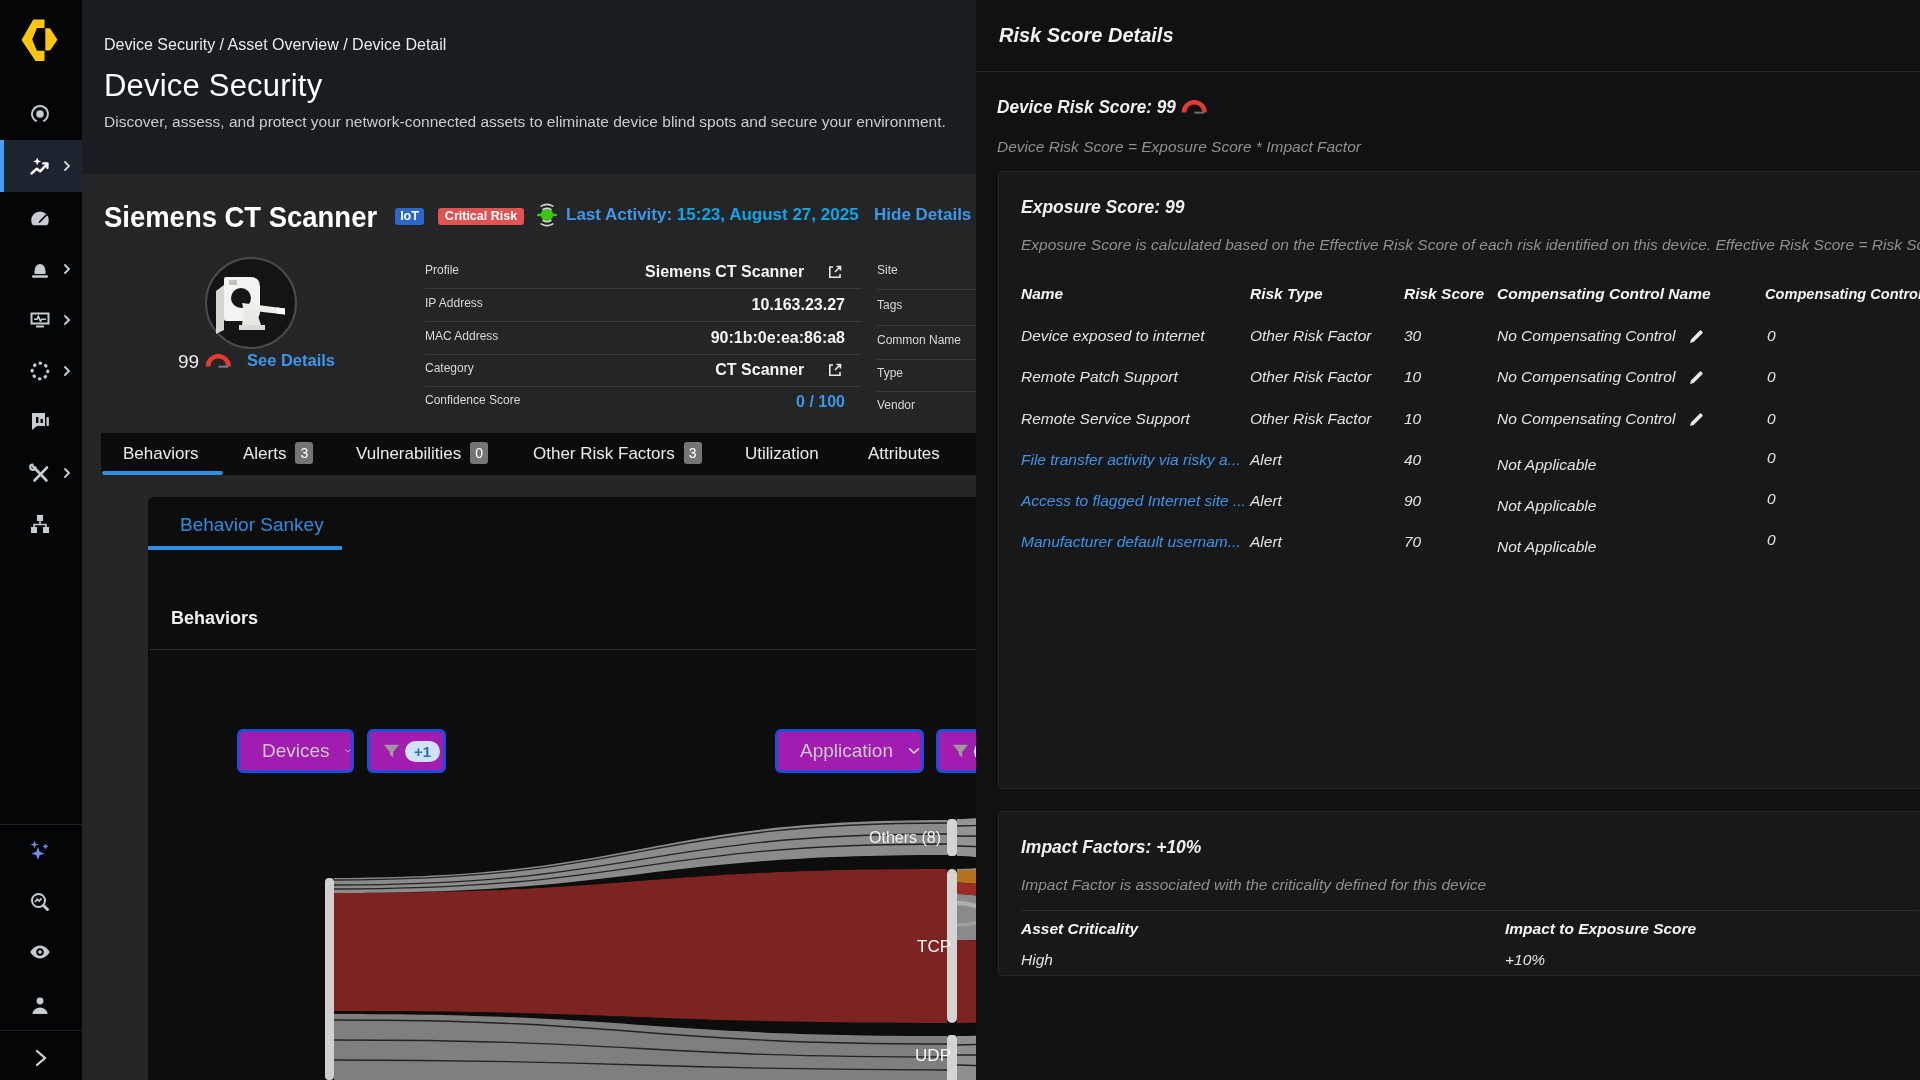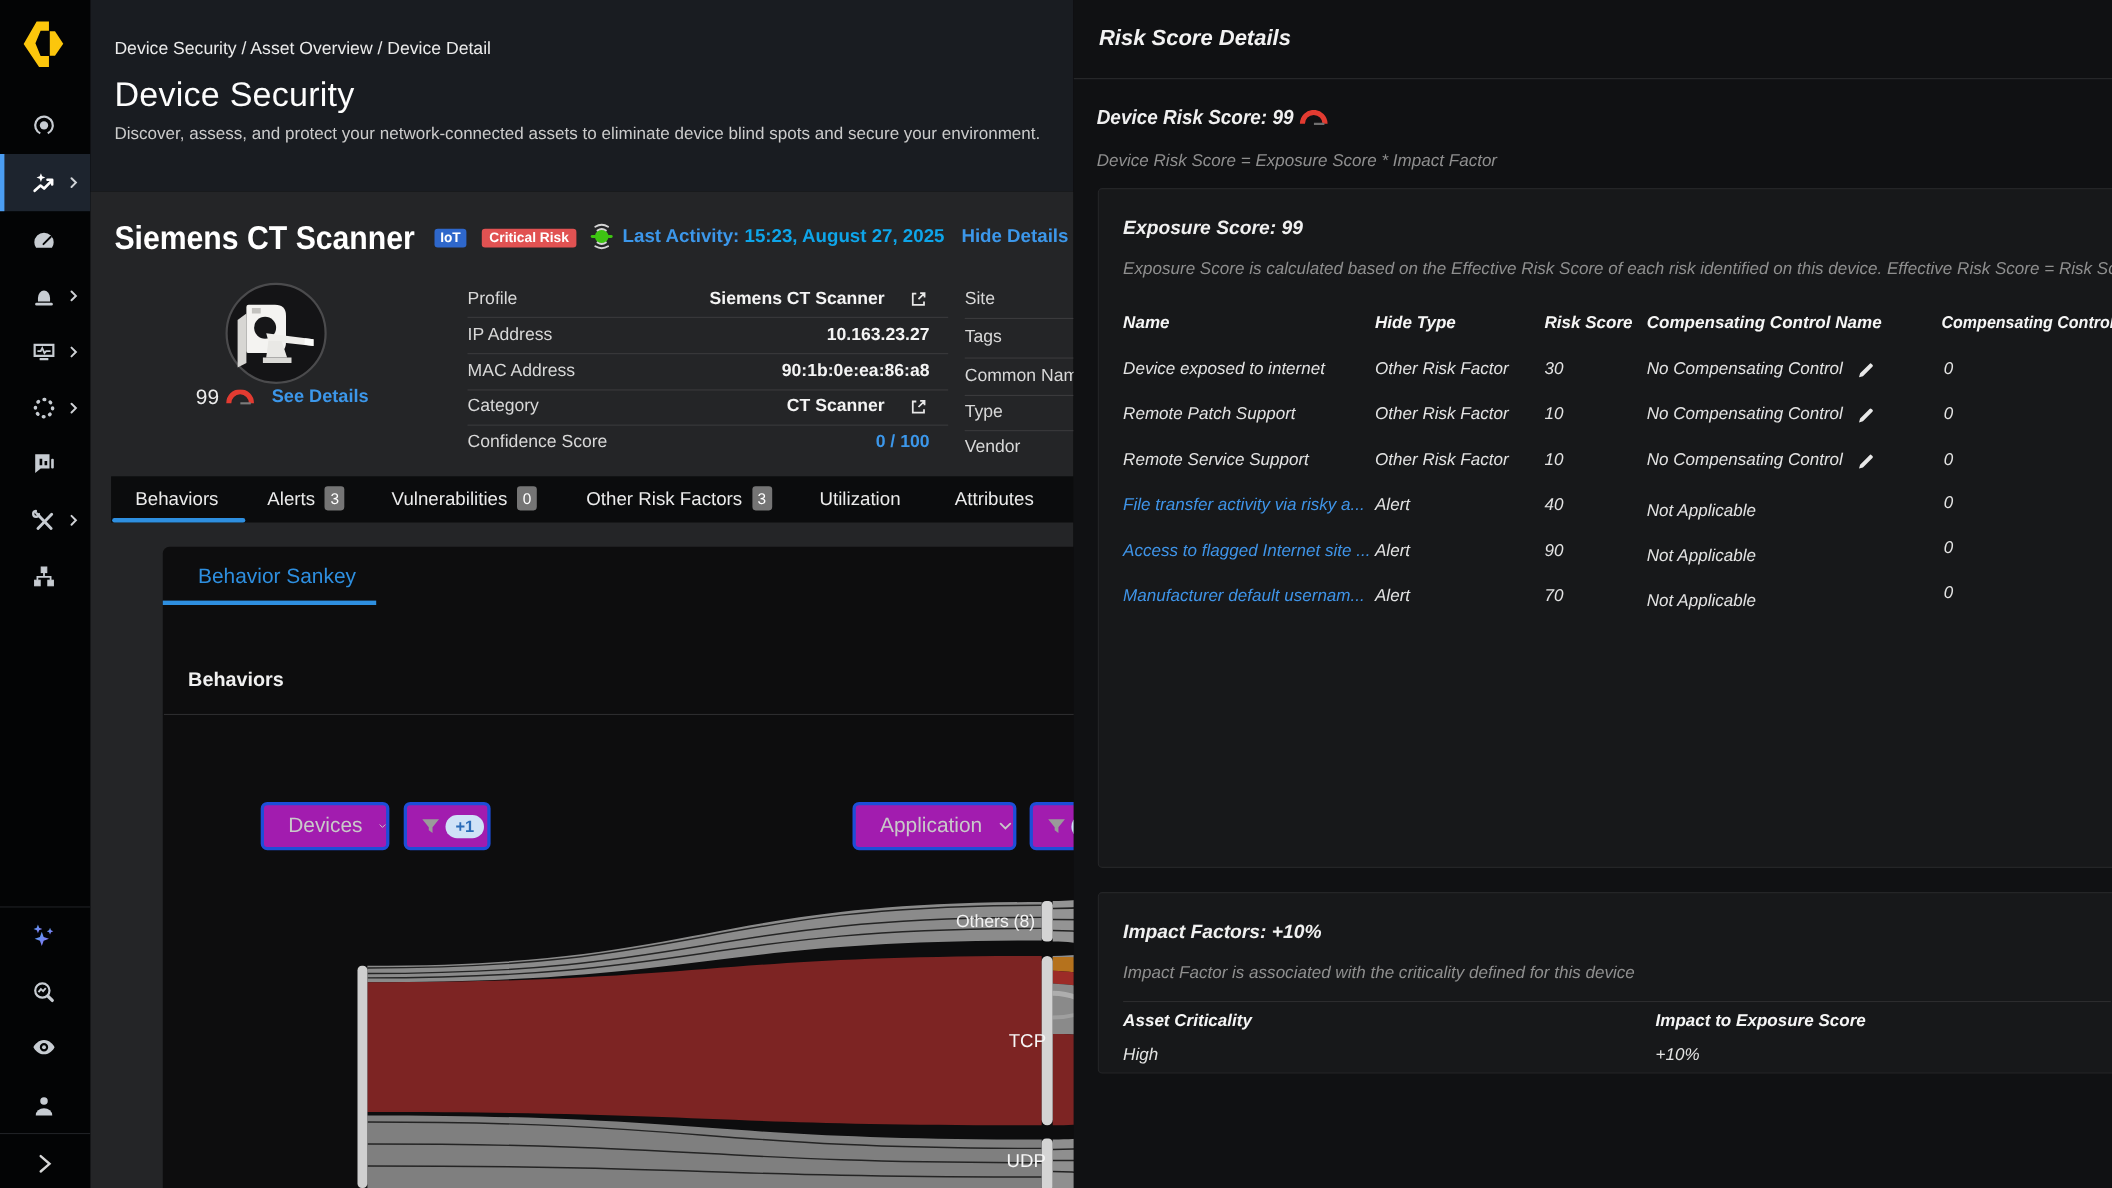--- a/index.html
+++ b/index.html
@@ -28,21 +28,21 @@
 #b-iot { left:313px; top:34px; width:29px; background:#2e67cb; }
 #b-crit { left:356px; top:34px; width:86px; background:#e15252; }
 #lastact { position:absolute; left:484px; top:31px; font-size:17px; font-weight:700; color:#3c97ea; white-space:nowrap; }
 #lastact span { color:#0ea5e9; }
 #hidedet { position:absolute; left:792px; top:31px; font-size:17px; font-weight:600; color:#3c97ea; white-space:nowrap; }
 #avatar { position:absolute; left:123px; top:83px; width:92px; height:92px; border-radius:50%;
   background:#141416; border:2px solid #4b4b4d; }
 #score99 { position:absolute; left:96px; top:177px; font-size:19px; color:#ededed; }
 #seedet { position:absolute; left:165px; top:177px; font-size:16.5px; font-weight:600; color:#3c97ea; }
 
-.dlabel { position:absolute; font-size:16px; color:#d8d8d8; white-space:nowrap; }
+.dlabel { position:absolute; font-size:12px; color:#d8d8d8; white-space:nowrap; }
 .dvalue { position:absolute; font-size:16px; font-weight:700; color:#f4f4f4; text-align:right; }
 .dsep { position:absolute; height:1px; background:#3a3a3c; }
 
 
 #tabbar { position:absolute; left:19px; top:259px; width:875px; height:42px; background:#0b0c0d; }
 .tab { position:absolute; top:0; height:42px; line-height:42px; font-size:17px; color:#ececec; white-space:nowrap; }
 .tbadge { display:inline-block; background:#757575; color:#fff; font-size:14px; font-weight:400;
   border-radius:3px; padding:0 5px; height:22px; line-height:22px; vertical-align:1px; margin-left:9px;}
 #tabu { position:absolute; left:20px; top:297px; width:121px; height:4px; background:#2e8fe0; border-radius:2px; }
 
@@ -341,21 +341,21 @@
   <svg class="abs" style="left:205px;top:100px" width="28" height="14" viewBox="0 0 28 14">
     <path d="M3,12.5 a10.3,10.3 0 0 1 20.6,0" fill="none" stroke="#e23b31" stroke-width="4.6"></path>
     <path d="M13.5,12.7 h9.5" stroke="#6f6f6f" stroke-width="2"></path>
   </svg>
   <div id="drsformula">Device Risk Score = Exposure Score * Impact Factor</div>
 
   <div class="rbox" id="expbox">
     <div class="rh" style="top:25px">Exposure Score: 99</div>
     <div class="rdesc" style="top:64px">Exposure Score is calculated based on the Effective Risk Score of each risk identified on this device. Effective Risk Score = Risk Score * Com</div>
     <div class="th" style="left:22px;top:113px">Name</div>
-    <div class="th" style="left:251px;top:113px">Hide Type</div>
+    <div class="th" style="left:251px;top:113px">Risk Type</div>
     <div class="th" style="left:405px;top:113px">Risk Score</div>
     <div class="th" style="left:498px;top:113px">Compensating Control Name</div>
     <div class="th" style="left:766px;top:113px;transform:scaleX(.94);transform-origin:left center">Compensating Control</div>
 
     <div class="td" style="left:22px;top:155px">Device exposed to internet</div>
     <div class="td" style="left:251px;top:155px">Other Risk Factor</div>
     <div class="td" style="left:405px;top:155px">30</div>
     <div class="td" style="left:498px;top:155px">No Compensating Control</div>
     <div class="td" style="left:768px;top:155px">0</div>
 

